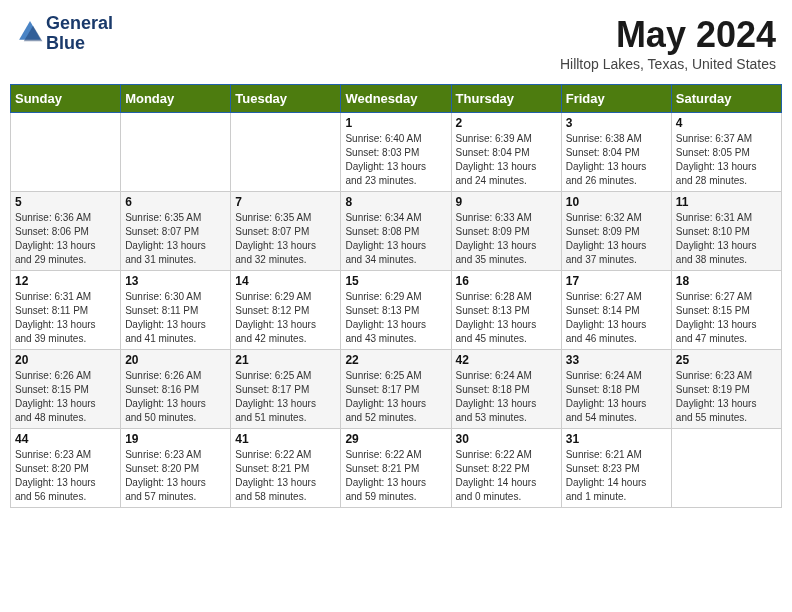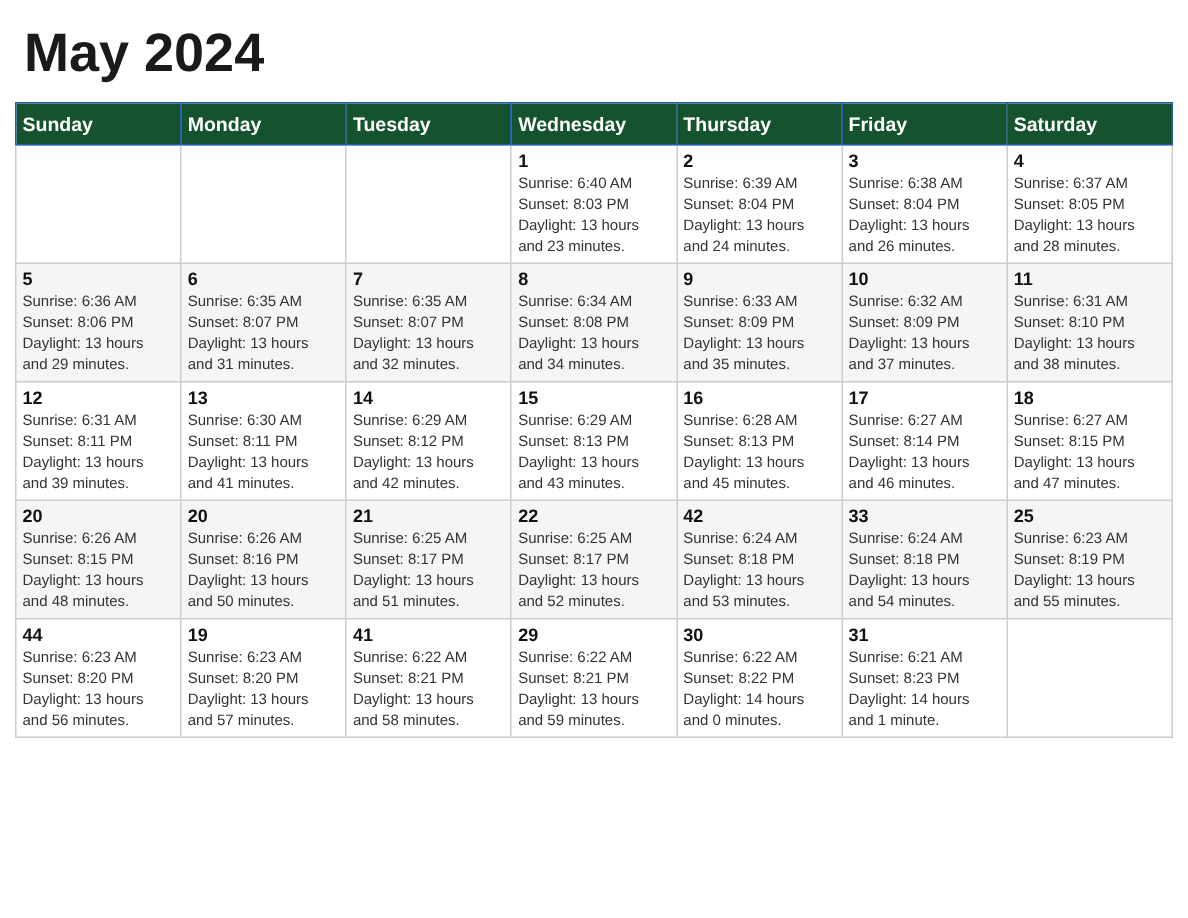--- a/index.html
+++ b/index.html
@@ -47,21 +47,21 @@
     .location {
       font-size: 14px;
       color: #444;
     }
     .calendar {
       width: 100%;
       border-collapse: collapse;
       border: 1px solid #ccc;
     }
     .calendar th {
-      background-color: #14532d;
+      background-color: #4d7c0f;
       color: #fff;
       font-size: 13px;
       font-weight: bold;
       padding: 6px 4px;
       text-align: left;
       border: 1px solid #2060aa;
     }
     .calendar td {
       vertical-align: top;
       border: 1px solid #ccc;
@@ -91,22 +91,33 @@
       line-height: 1.4;
     }
     .empty-cell {
       background: #f9f9f9;
     }
   </style>
 </head>
 <body>
 
 <div class="header">
+  <div class="logo">
+    <svg class="logo-icon" viewBox="0 0 36 36" xmlns="http://www.w3.org/2000/svg">
+      <polygon points="18,4 32,28 4,28" fill="#2a6ebb" opacity="0.85"></polygon>
+      <polygon points="22,10 34,30 10,30" fill="#1a3a6b" opacity="0.5"></polygon>
+    </svg>
+    <div class="logo-text">
+      <span>General</span>
+      <span>Blue</span>
+    </div>
+  </div>
   <div class="title-block">
     <div class="month-title">May 2024</div>
+    <div class="location">Hilltop Lakes, Texas, United States</div>
   </div>
 </div>
 
 <table class="calendar">
   <thead>
     <tr id="weekday-header">
         <th>Sunday</th>
         <th>Monday</th>
         <th>Tuesday</th>
         <th>Wednesday</th>

